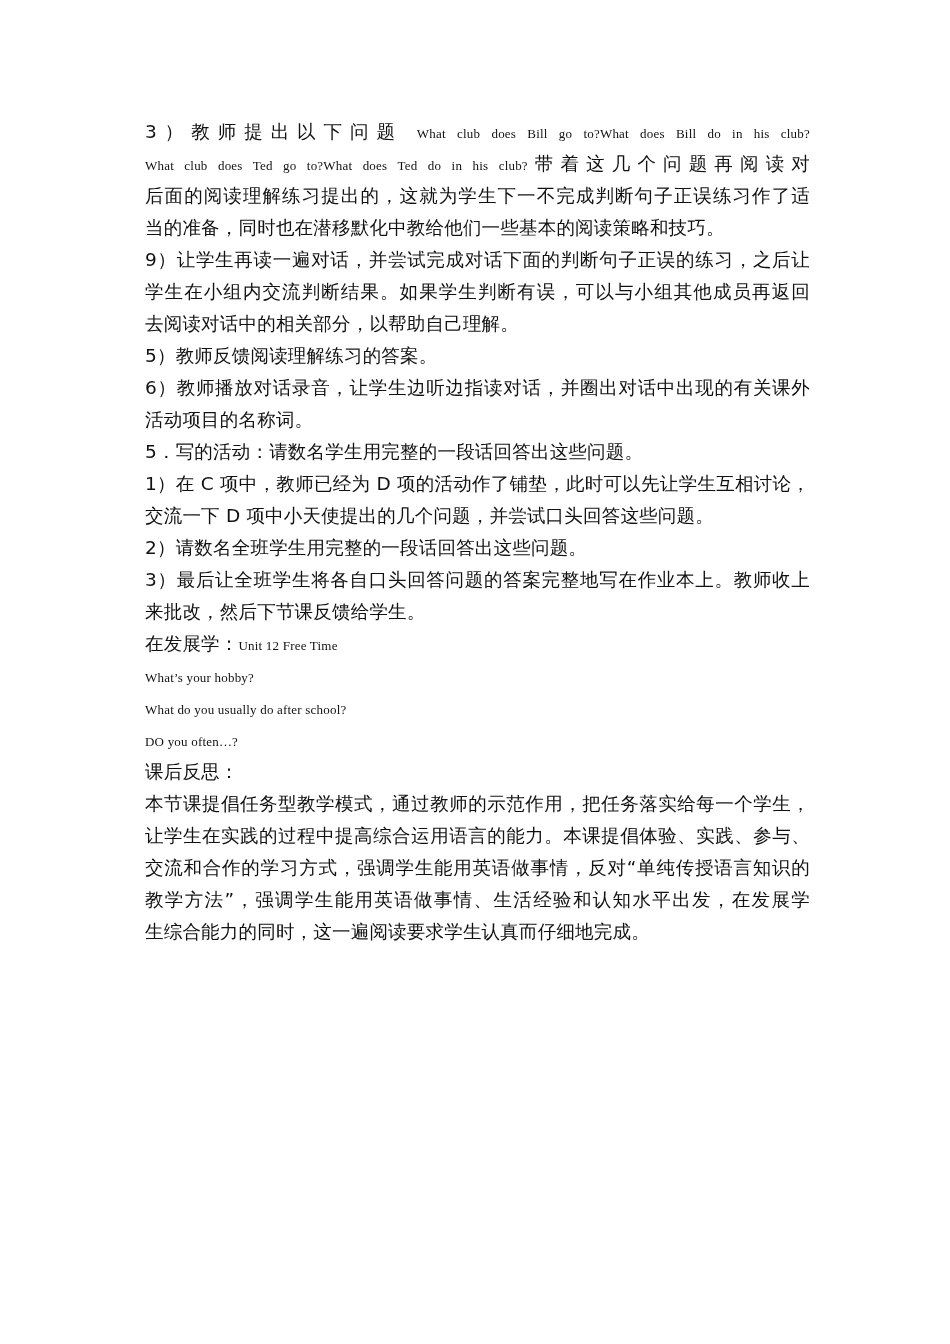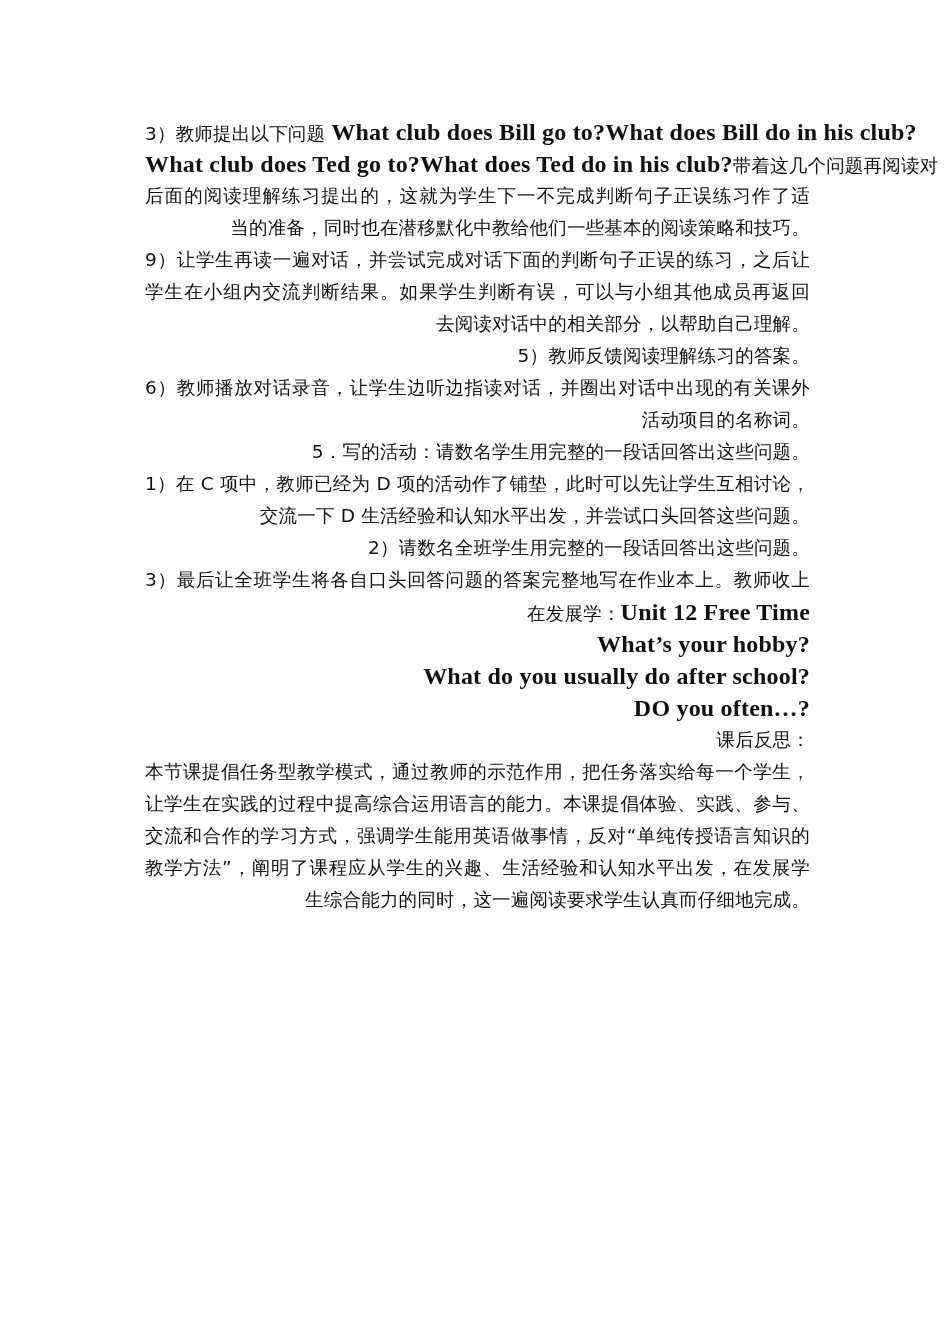--- a/index.html
+++ b/index.html
@@ -20,54 +20,53 @@
       width: 665px;
       font-family: "DejaVu Sans", "Liberation Sans", sans-serif;
       font-size: 18.5px;
       color: #111111;
     }
     .line {
       height: 32px;
       line-height: 32px;
       white-space: nowrap;
       letter-spacing: 0.2px;
-      text-align: right;
     }
     .line.justify {
       text-align: justify;
       text-align-last: justify;
     }
     .en {
       font-family: "Liberation Serif", "DejaVu Serif", serif;
-      font-size: 24px;
-      font-weight: bold;
+      font-size: 13px;
     }
   </style>
 </head>
 <body>
 
 <div class="page" id="page">
     <div class="line justify"><span>3）教师提出以下问题 </span><span class="en">What club does Bill go to?What does Bill do in his club?</span></div>
     <div class="line justify"><span class="en">What club does Ted go to?What does Ted do in his club?</span><span>带着这几个问题再阅读对</span></div>
     <div class="line justify"><span>后面的阅读理解练习提出的，这就为学生下一不完成判断句子正误练习作了适</span></div>
     <div class="line"><span>当的准备，同时也在潜移默化中教给他们一些基本的阅读策略和技巧。</span></div>
     <div class="line justify"><span>9）让学生再读一遍对话，并尝试完成对话下面的判断句子正误的练习，之后让</span></div>
     <div class="line justify"><span>学生在小组内交流判断结果。如果学生判断有误，可以与小组其他成员再返回</span></div>
     <div class="line"><span>去阅读对话中的相关部分，以帮助自己理解。</span></div>
     <div class="line"><span>5）教师反馈阅读理解练习的答案。</span></div>
     <div class="line justify"><span>6）教师播放对话录音，让学生边听边指读对话，并圈出对话中出现的有关课外</span></div>
     <div class="line"><span>活动项目的名称词。</span></div>
     <div class="line"><span>5．写的活动：请数名学生用完整的一段话回答出这些问题。</span></div>
     <div class="line justify"><span>1）在 C 项中，教师已经为 D 项的活动作了铺垫，此时可以先让学生互相讨论，</span></div>
-    <div class="line"><span>交流一下 D 生活经验和认知水平出发，并尝试口头回答这些问题。</span></div>
+    <div class="line"><span>交流一下 D 项中小天使提出的几个问题，并尝试口头回答这些问题。</span></div>
     <div class="line"><span>2）请数名全班学生用完整的一段话回答出这些问题。</span></div>
     <div class="line justify"><span>3）最后让全班学生将各自口头回答问题的答案完整地写在作业本上。教师收上</span></div>
+    <div class="line"><span>来批改，然后下节课反馈给学生。</span></div>
     <div class="line"><span>在发展学：</span><span class="en">Unit 12 Free Time</span></div>
     <div class="line"><span class="en">What’s your hobby?</span></div>
     <div class="line"><span class="en">What do you usually do after school?</span></div>
     <div class="line"><span class="en">DO you often…?</span></div>
     <div class="line"><span>课后反思：</span></div>
     <div class="line justify"><span>本节课提倡任务型教学模式，通过教师的示范作用，把任务落实给每一个学生，</span></div>
     <div class="line justify"><span>让学生在实践的过程中提高综合运用语言的能力。本课提倡体验、实践、参与、</span></div>
     <div class="line justify"><span>交流和合作的学习方式，强调学生能用英语做事情，反对“单纯传授语言知识的</span></div>
-    <div class="line justify"><span>教学方法”，阐明了课程应从学生的兴趣、生活经验和认知水平出发，在发展学</span></div>
+    <div class="line justify"><span>教学方法”，强调学生能用英语做事情、生活经验和认知水平出发，在发展学</span></div>
     <div class="line"><span>生综合能力的同时，这一遍阅读要求学生认真而仔细地完成。</span></div>
   </div>
 
 </body></html>

